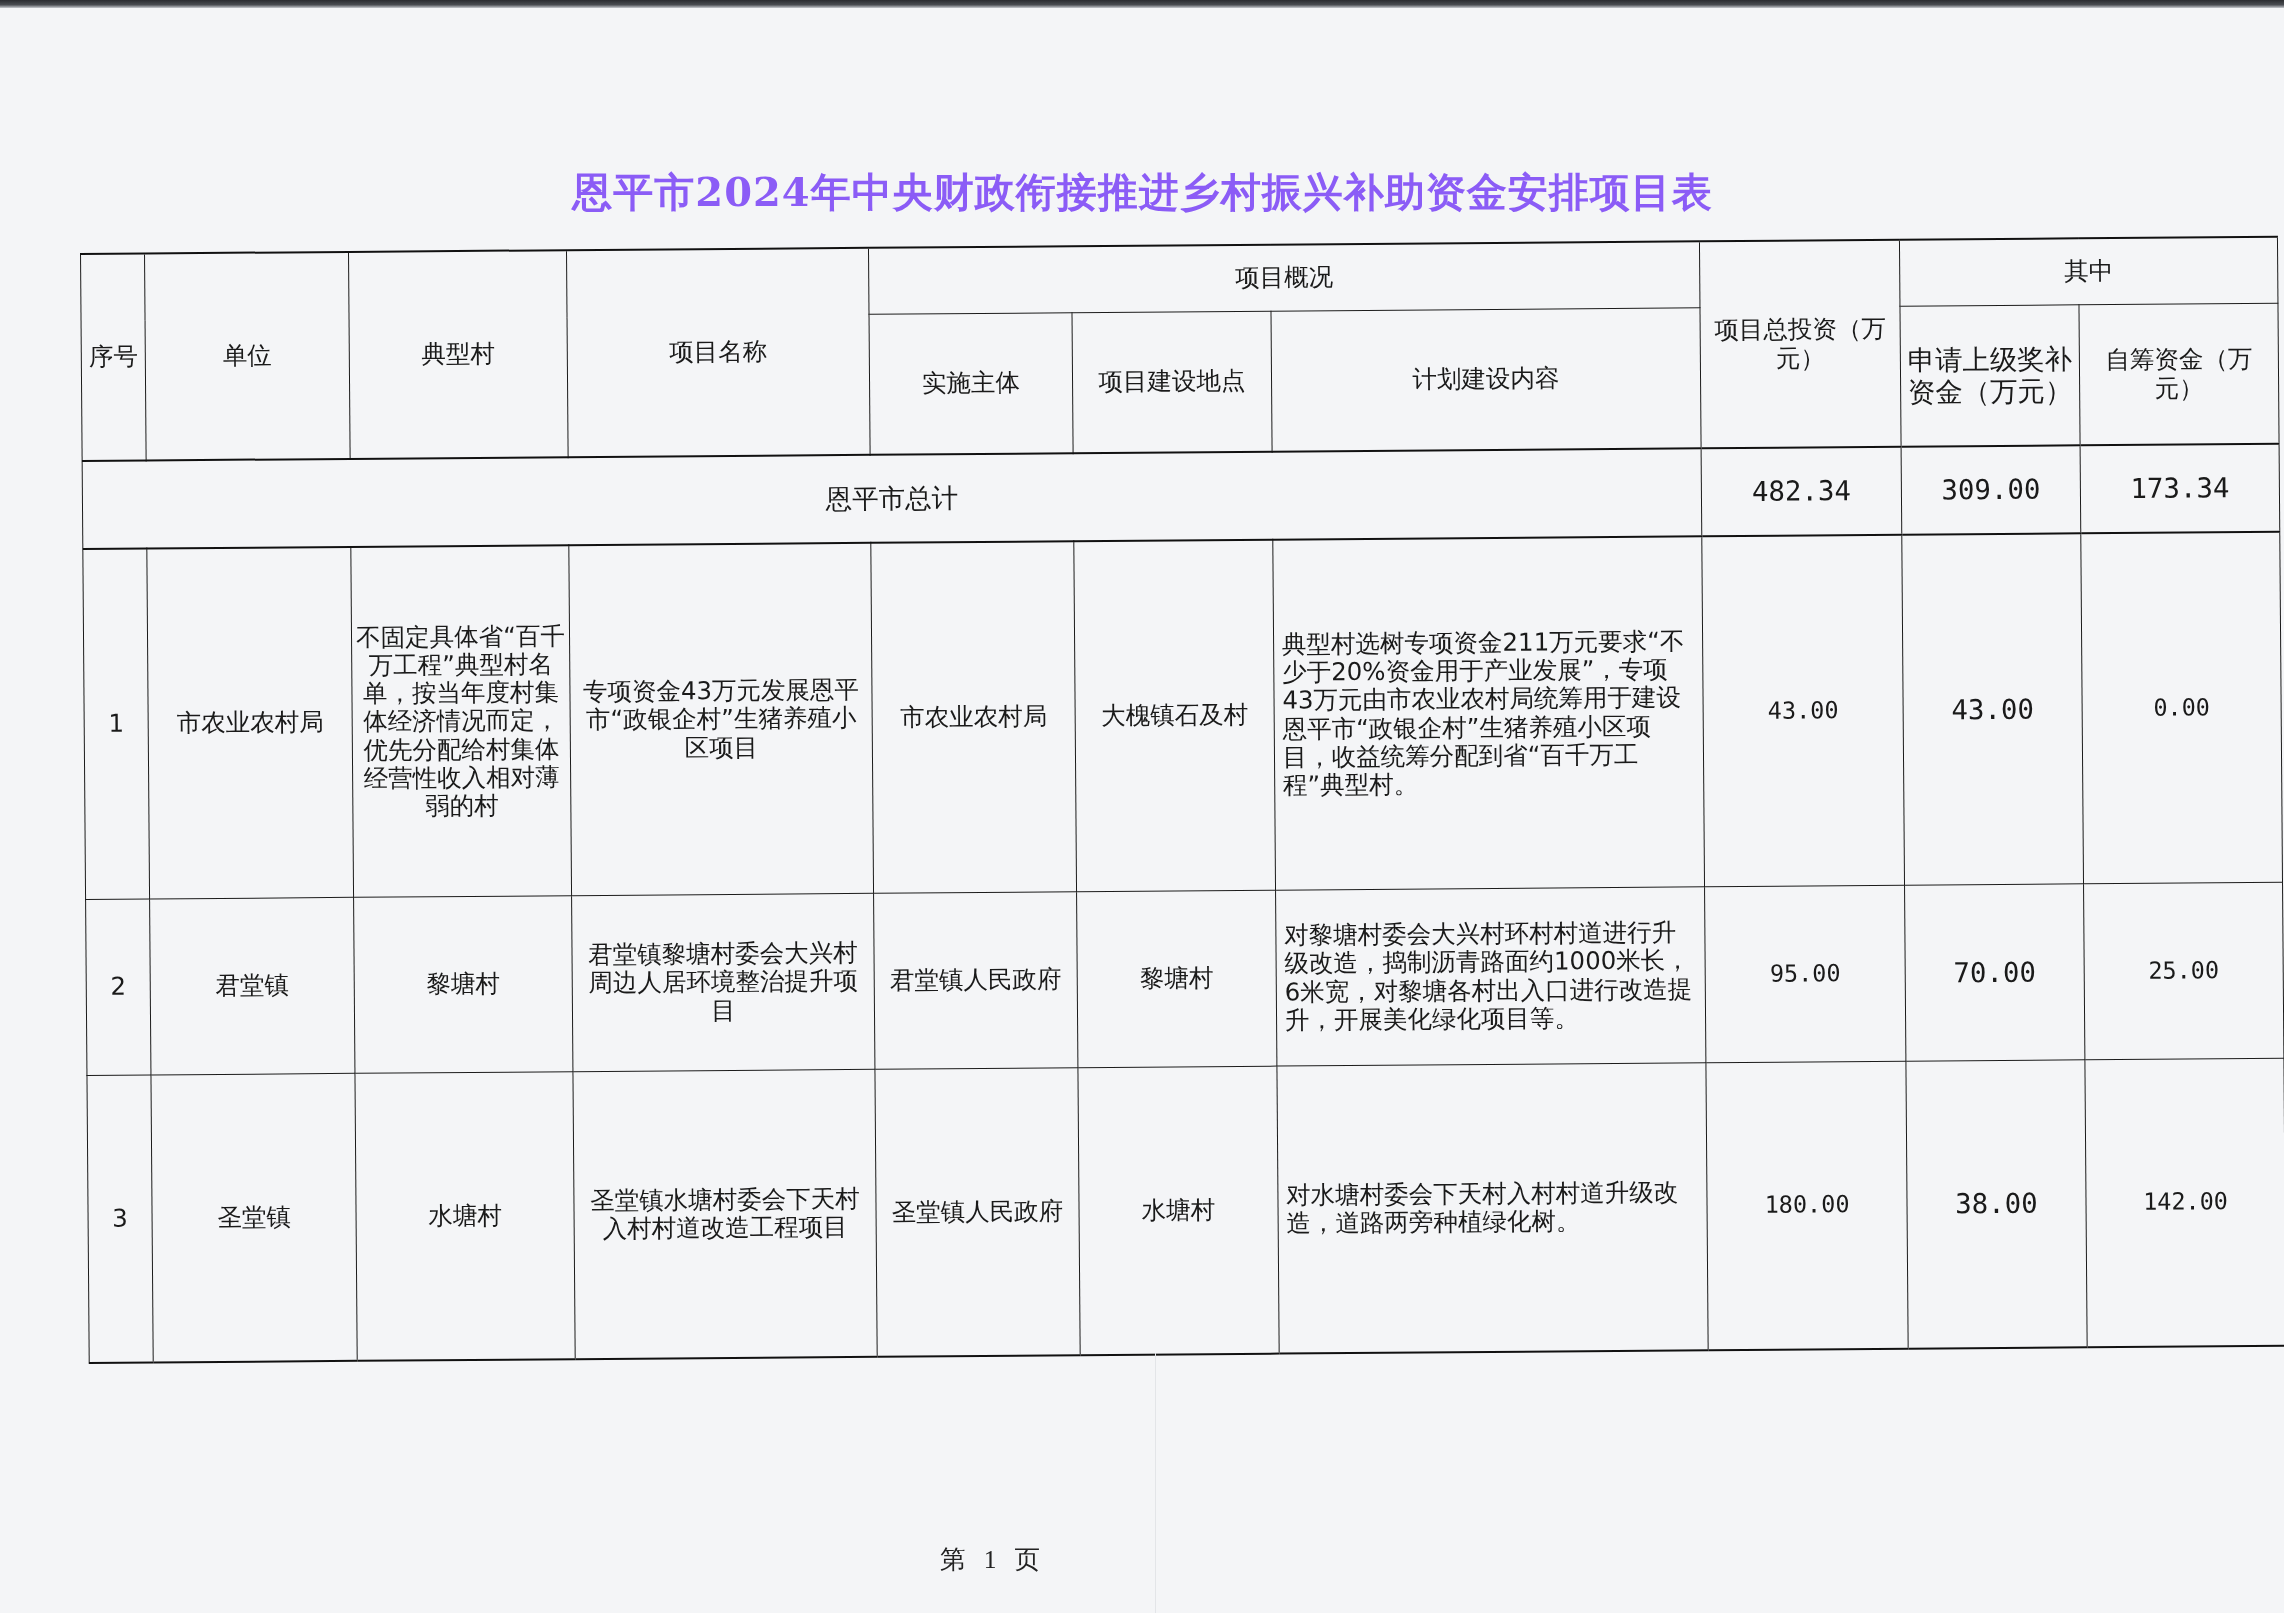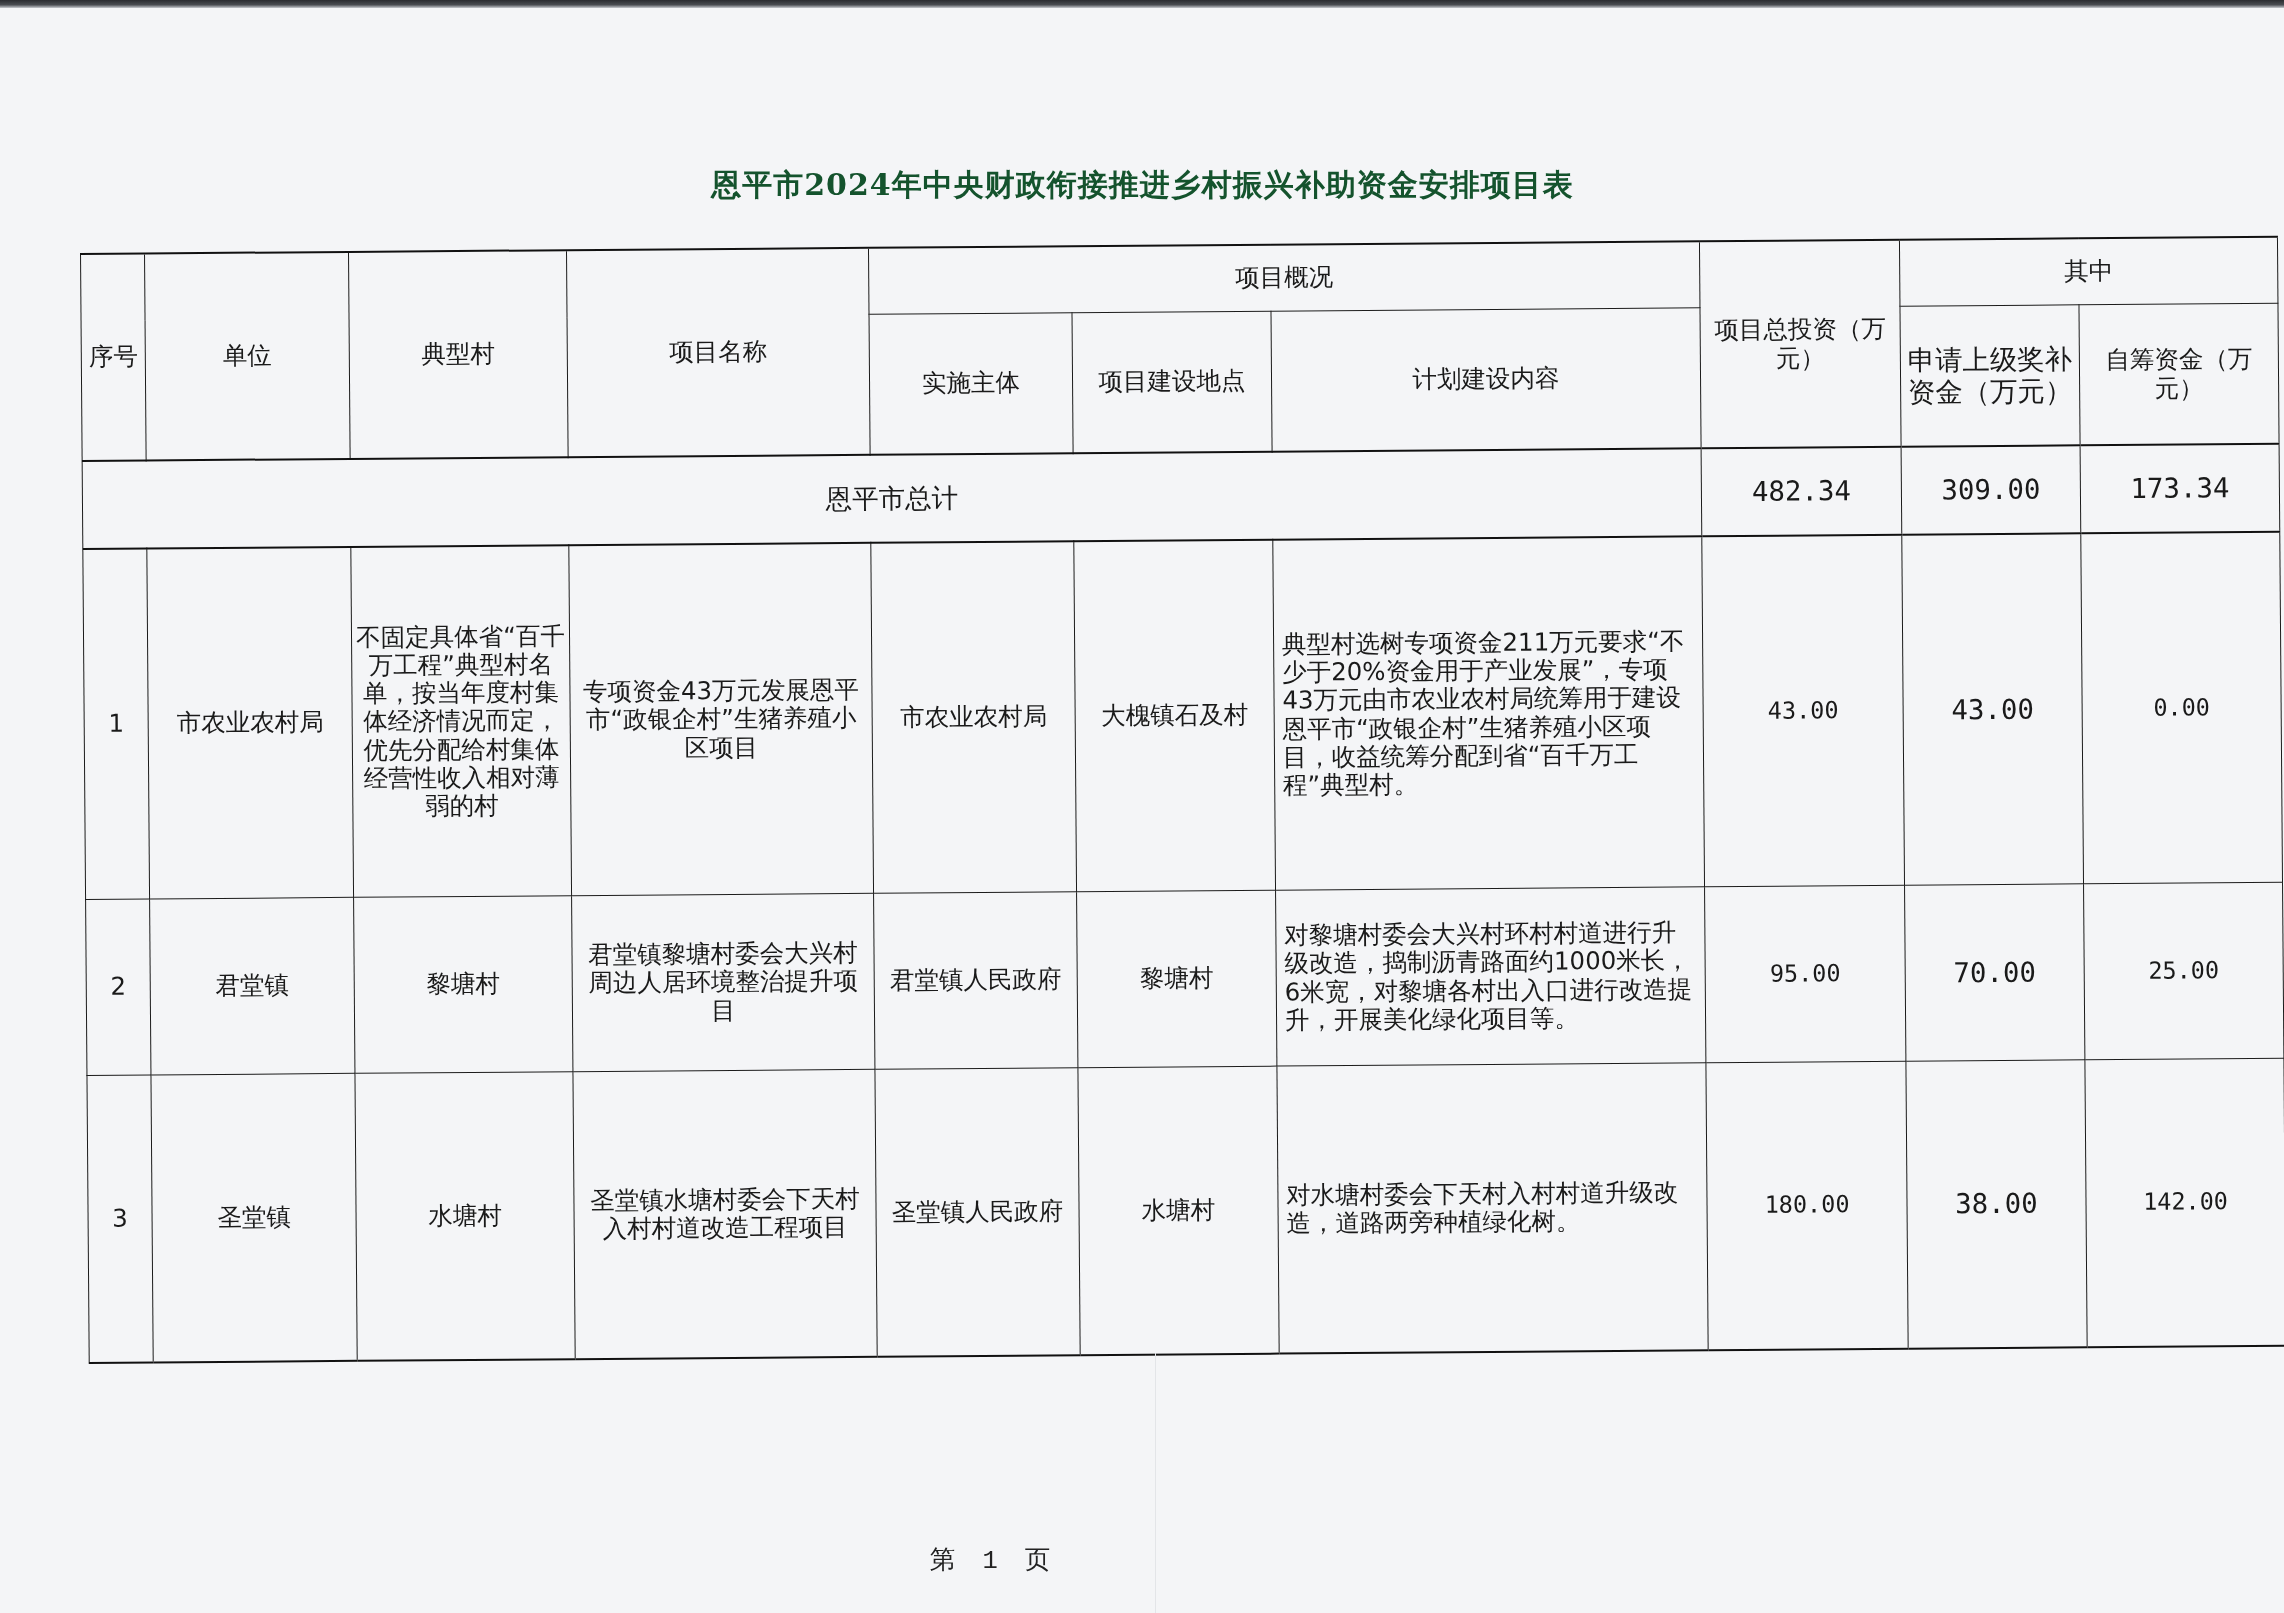--- a/index.html
+++ b/index.html
@@ -22,23 +22,23 @@
       background: linear-gradient(to bottom, #2a2c30 0%, #4a4d52 60%, #c8cbd0 100%);
     }
     .page-title {
       position: absolute;
       left: 0;
       width: 2285px;
       top: 165px;
       text-align: center;
       font-family: "DejaVu Serif", "Liberation Serif", serif;
       font-weight: bold;
-      font-size: 30px;
+      font-size: 40px;
       letter-spacing: 1px;
-      color: #14532d;
+      color: #8b5cf6;
     }
     table.main {
       position: absolute;
       left: 80px;
       top: 253px;
       width: 2197px;
       border-collapse: collapse;
       table-layout: fixed;
       transform: rotate(-0.45deg);
       transform-origin: left top;
@@ -75,21 +75,21 @@
       font-family: "DejaVu Sans Mono", "Liberation Mono", monospace !important;
       font-size: 27.4px !important;
     }
     .hdr-big { font-size: 27.4px !important; }
     .page-footer {
       position: absolute;
       left: 0;
       width: 1986px;
       top: 1542px;
       text-align: center;
-      font-family: Liberation Mono, monospace;
+      font-family: Liberation Serif, serif;
       font-size: 25.5px;
       color: #222;
       letter-spacing: 5.9px;
     }
     .fold-line {
       position: absolute;
       left: 1155px;
       top: 1353px;
       width: 1px;
       height: 261px;

